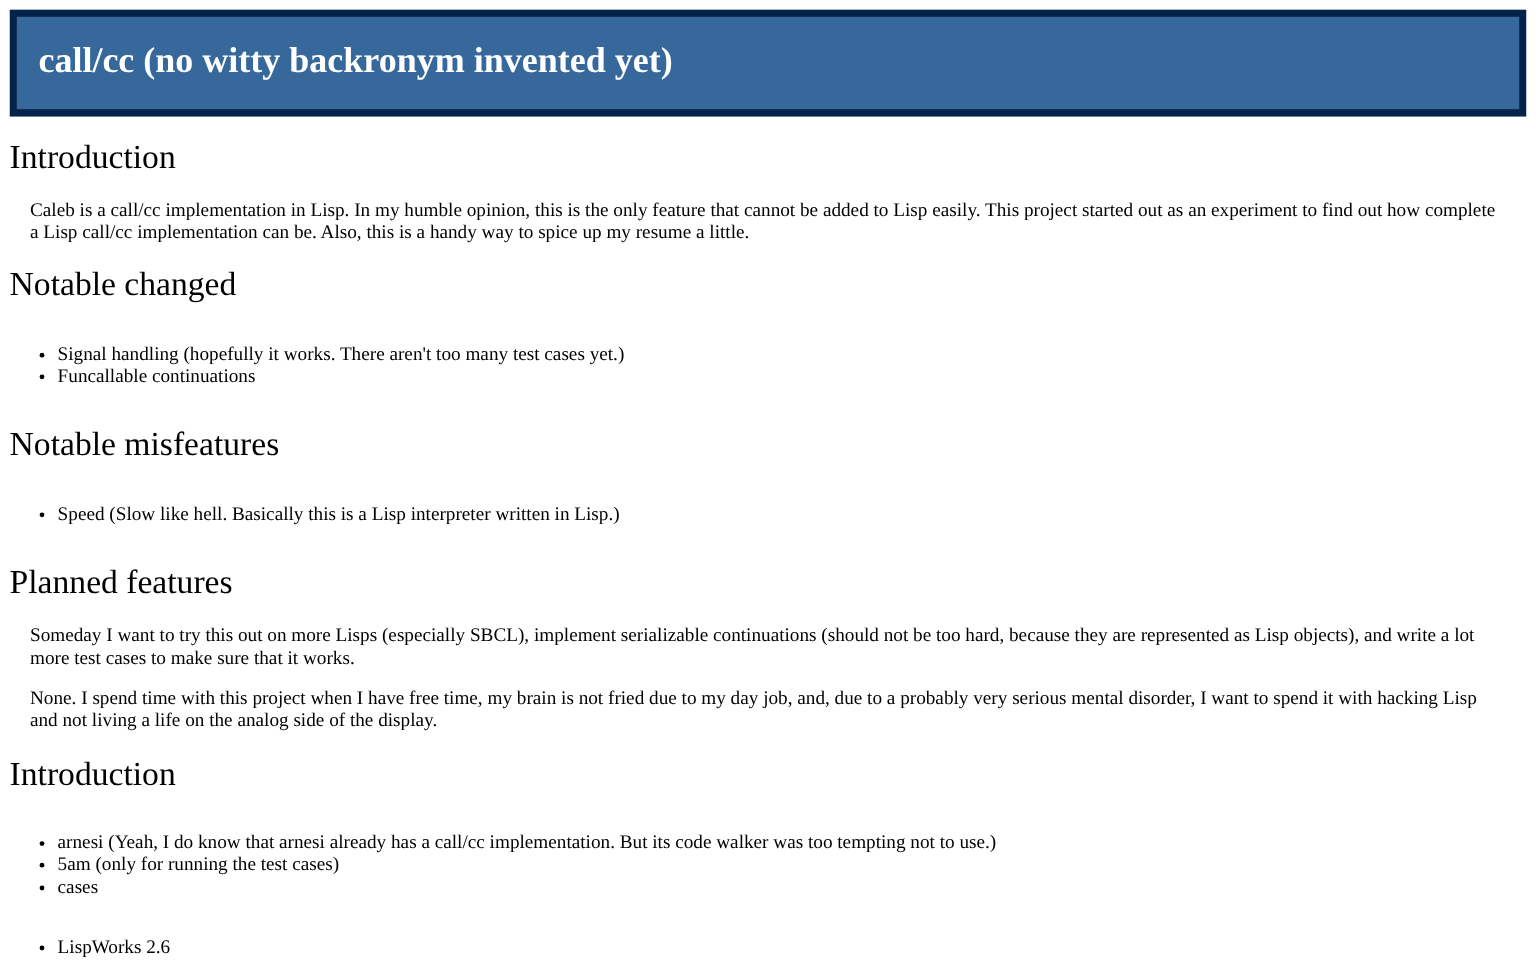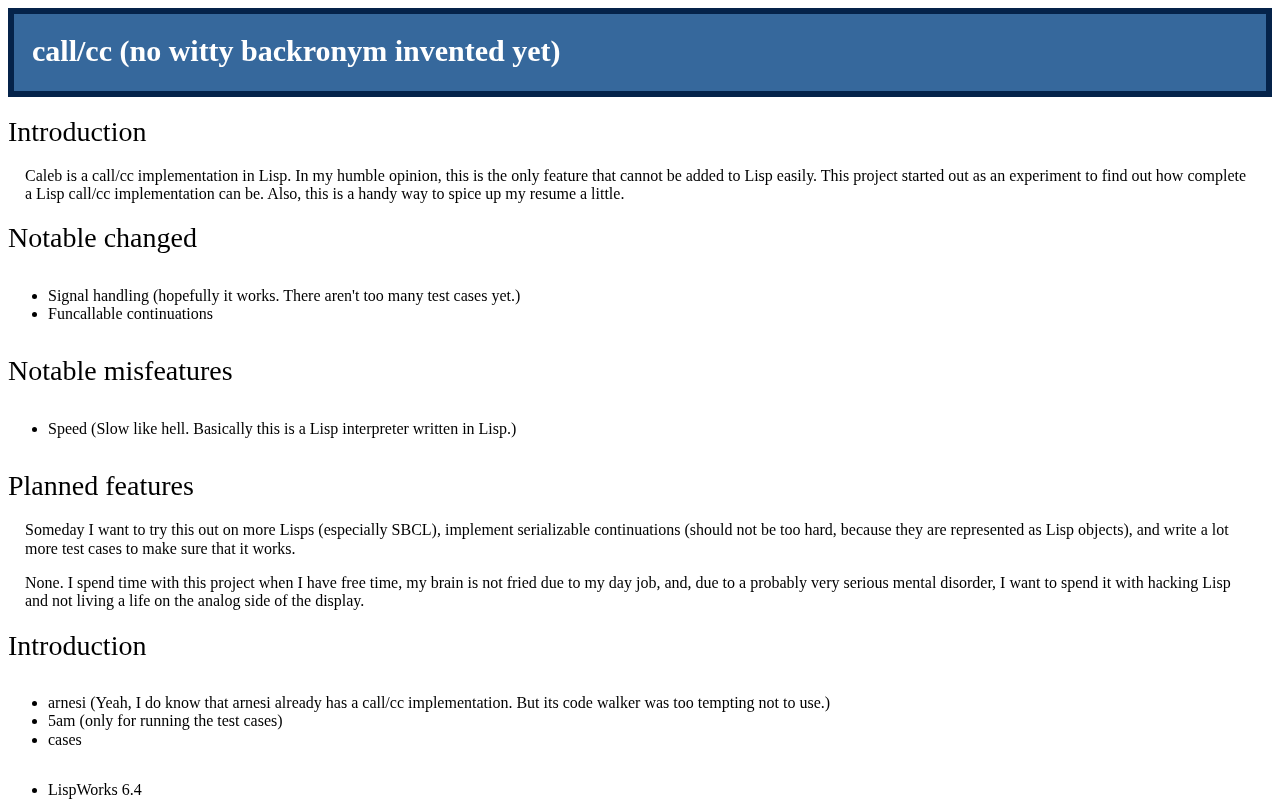--- a/index.html
+++ b/index.html
@@ -89,18 +89,18 @@
     <h2>Introduction</h2>
     <ul>
       <li><span>arnesi (Yeah, I </span><b>do</b><span> know that arnesi already has a call/cc implementation. But its code walker was too tempting not to use.)</span></li>
       <li>5am (only for running the test cases)</li>
       <li>cases</li>
     </ul>
   </section>
 
   <section>
     <ul>
-      <li>LispWorks 6.4</li>
+      <li>LispWorks 2.6</li>
     </ul>
     <p>Since no implementation-dependent features or LispWorks extensions are used, it should work with most Lisps. The only notable exception is LispWorks 5.0, because the implementation of lexical environments has been changed, and I haven't found a way yet to implement the necessary functionality in arnesi yet (see lexenv.lisp there).</p>
   </section>
 
 </main>
 
 </body></html>

